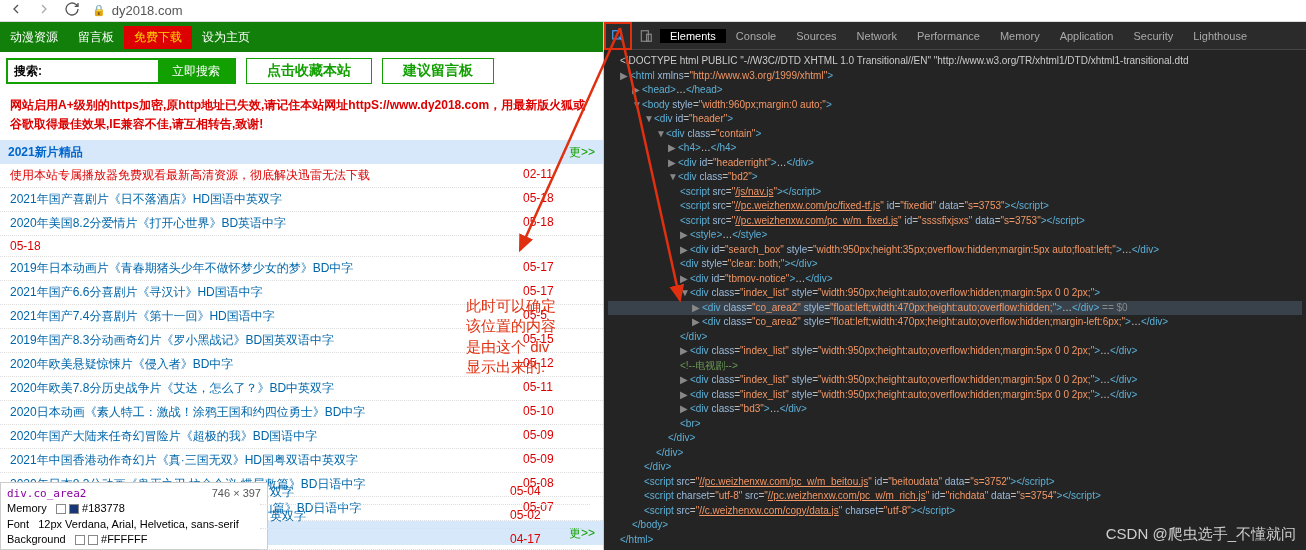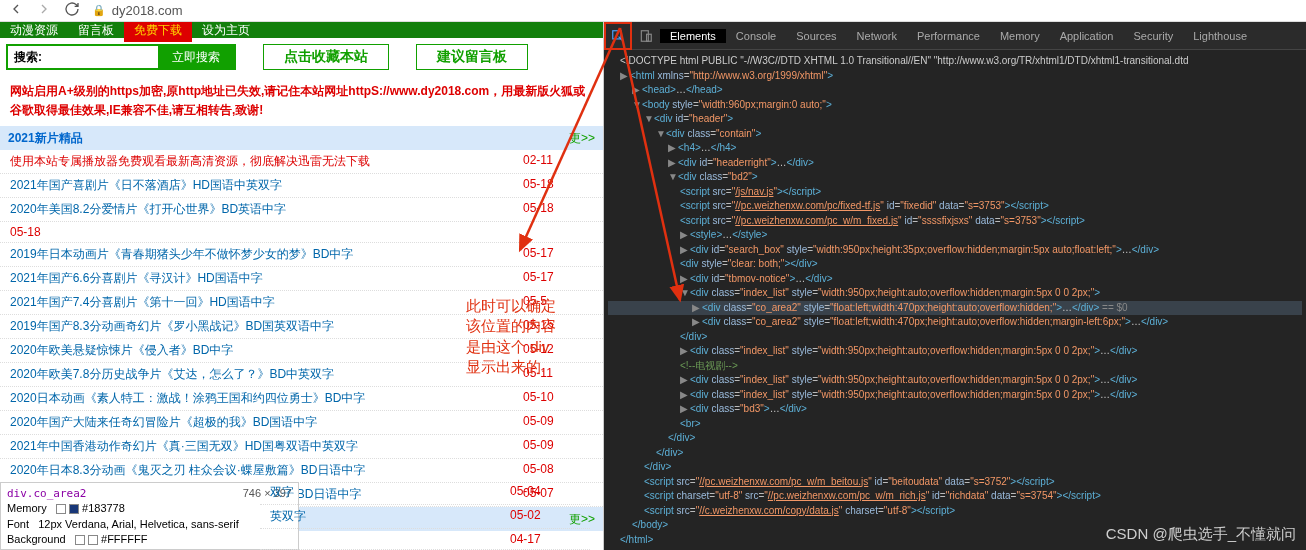--- a/index.html
+++ b/index.html
@@ -5,39 +5,39 @@
 * { margin: 0; padding: 0; box-sizing: border-box; font-family: Verdana, Arial, Helvetica, sans-serif; }
 body { width: 1306px; height: 550px; overflow: hidden; background: #fff; position: relative; }
 .browser-bar { height: 22px; display: flex; align-items: center; padding: 0 8px; gap: 12px; border-bottom: 1px solid #ddd; font-size: 12px; }
 .browser-bar svg { width: 16px; height: 16px; }
 .url-box { flex: 0 0 auto; display: flex; align-items: center; gap: 6px; }
 .lock-icon { font-size: 11px; color: #555; }
 .url-text { color: #555; font-size: 13px; }
 .main-split { display: flex; width: 100%; height: 528px; }
 .left-pane { width: 604px; height: 100%; position: relative; overflow: hidden; border-right: 1px solid #ccc; }
 .right-pane { flex: 1; height: 100%; background: #242424; color: #bbb; font-family: Menlo, Consolas, monospace; font-size: 10px; position: relative; }
-.green-nav { background: #127f0b; height: 16px; display: flex; align-items: center; font-size: 12px; }
+.green-nav { background: #127f0b; height: 30px; display: flex; align-items: center; font-size: 12px; }
 .green-nav a { color: #fff; text-decoration: none; padding: 0 10px; }
 .green-nav a.red { color: #ffd800; background: #d00; padding: 3px 10px; }
-.search-row { display: flex; align-items: flex-end; gap: 27px; padding: 6px 6px; }
+.search-row { display: flex; align-items: flex-end; gap: 10px; padding: 6px 6px; }
 .search-box { display: flex; align-items: center; border: 2px solid #11a000; height: 26px; }
 .search-label { background: #fff; padding: 2px 6px; font-size: 12px; color: #000; font-weight: bold; }
 .search-input { width: 110px; height: 22px; border: none; outline: none; font-size: 12px; }
 .search-btn { background: #11a000; color: #fff; border: none; height: 26px; padding: 0 14px; font-size: 12px; cursor: pointer; }
 .big-btn { border: 1px solid #11a000; color: #11a000; background: #fff; height: 26px; padding: 0 20px; font-size: 14px; font-weight: bold; cursor: pointer; }
 .notice { color: #d00; font-size: 12px; padding: 6px 10px; line-height: 1.6; font-weight: bold; }
 .notice b { font-weight: bold; }
 .section-head { background: #d7e8fa; height: 24px; display: flex; align-items: center; justify-content: space-between; padding: 0 8px; font-size: 12px; }
 .section-head .title { color: #0066cc; font-weight: bold; }
 .section-head .more { color: #11a000; }
 .list-row { display: flex; justify-content: space-between; padding: 3px 10px; font-size: 12px; border-bottom: 1px dotted #ddd; }
 .list-row .name { color: #0066aa; }
 .list-row.first .name { color: #d00; }
 .list-row .date { color: #d00; width: 70px; }
-.styles-panel { position: absolute; bottom: 0; left: 0; width: 299px; height: 68px; background: #fff; border: 1px solid #ccc; font-size: 11px; padding: 3px 6px; line-height: 1.4; }
+.styles-panel { position: absolute; bottom: 0; left: 0; width: 268px; height: 68px; background: #fff; border: 1px solid #ccc; font-size: 11px; padding: 3px 6px; line-height: 1.4; }
 .styles-panel .hdr { color: #8b00a5; font-family: Menlo, monospace; }
 .styles-panel .dim { float: right; color: #555; }
 .color-swatch { display: inline-block; width: 10px; height: 10px; background: #183778; border: 1px solid #888; vertical-align: middle; }
 .white-swatch { display: inline-block; width: 10px; height: 10px; background: #fff; border: 1px solid #888; vertical-align: middle; }
 .cb { display: inline-block; width: 10px; height: 10px; border: 1px solid #888; vertical-align: middle; }
 .dev-tabs { height: 28px; background: #2b2b2b; display: flex; align-items: center; border-bottom: 1px solid #444; font-size: 11px; }
 .dev-tool-btn { width: 28px; height: 28px; display: flex; align-items: center; justify-content: center; }
 .dev-tool-btn.selected { border: 2px solid #e03010; }
 .dev-tab { padding: 0 10px; color: #aaa; height: 14px; display: flex; align-items: center; cursor: pointer; }
 .dev-tab.active { background: #000; color: #fff; }

